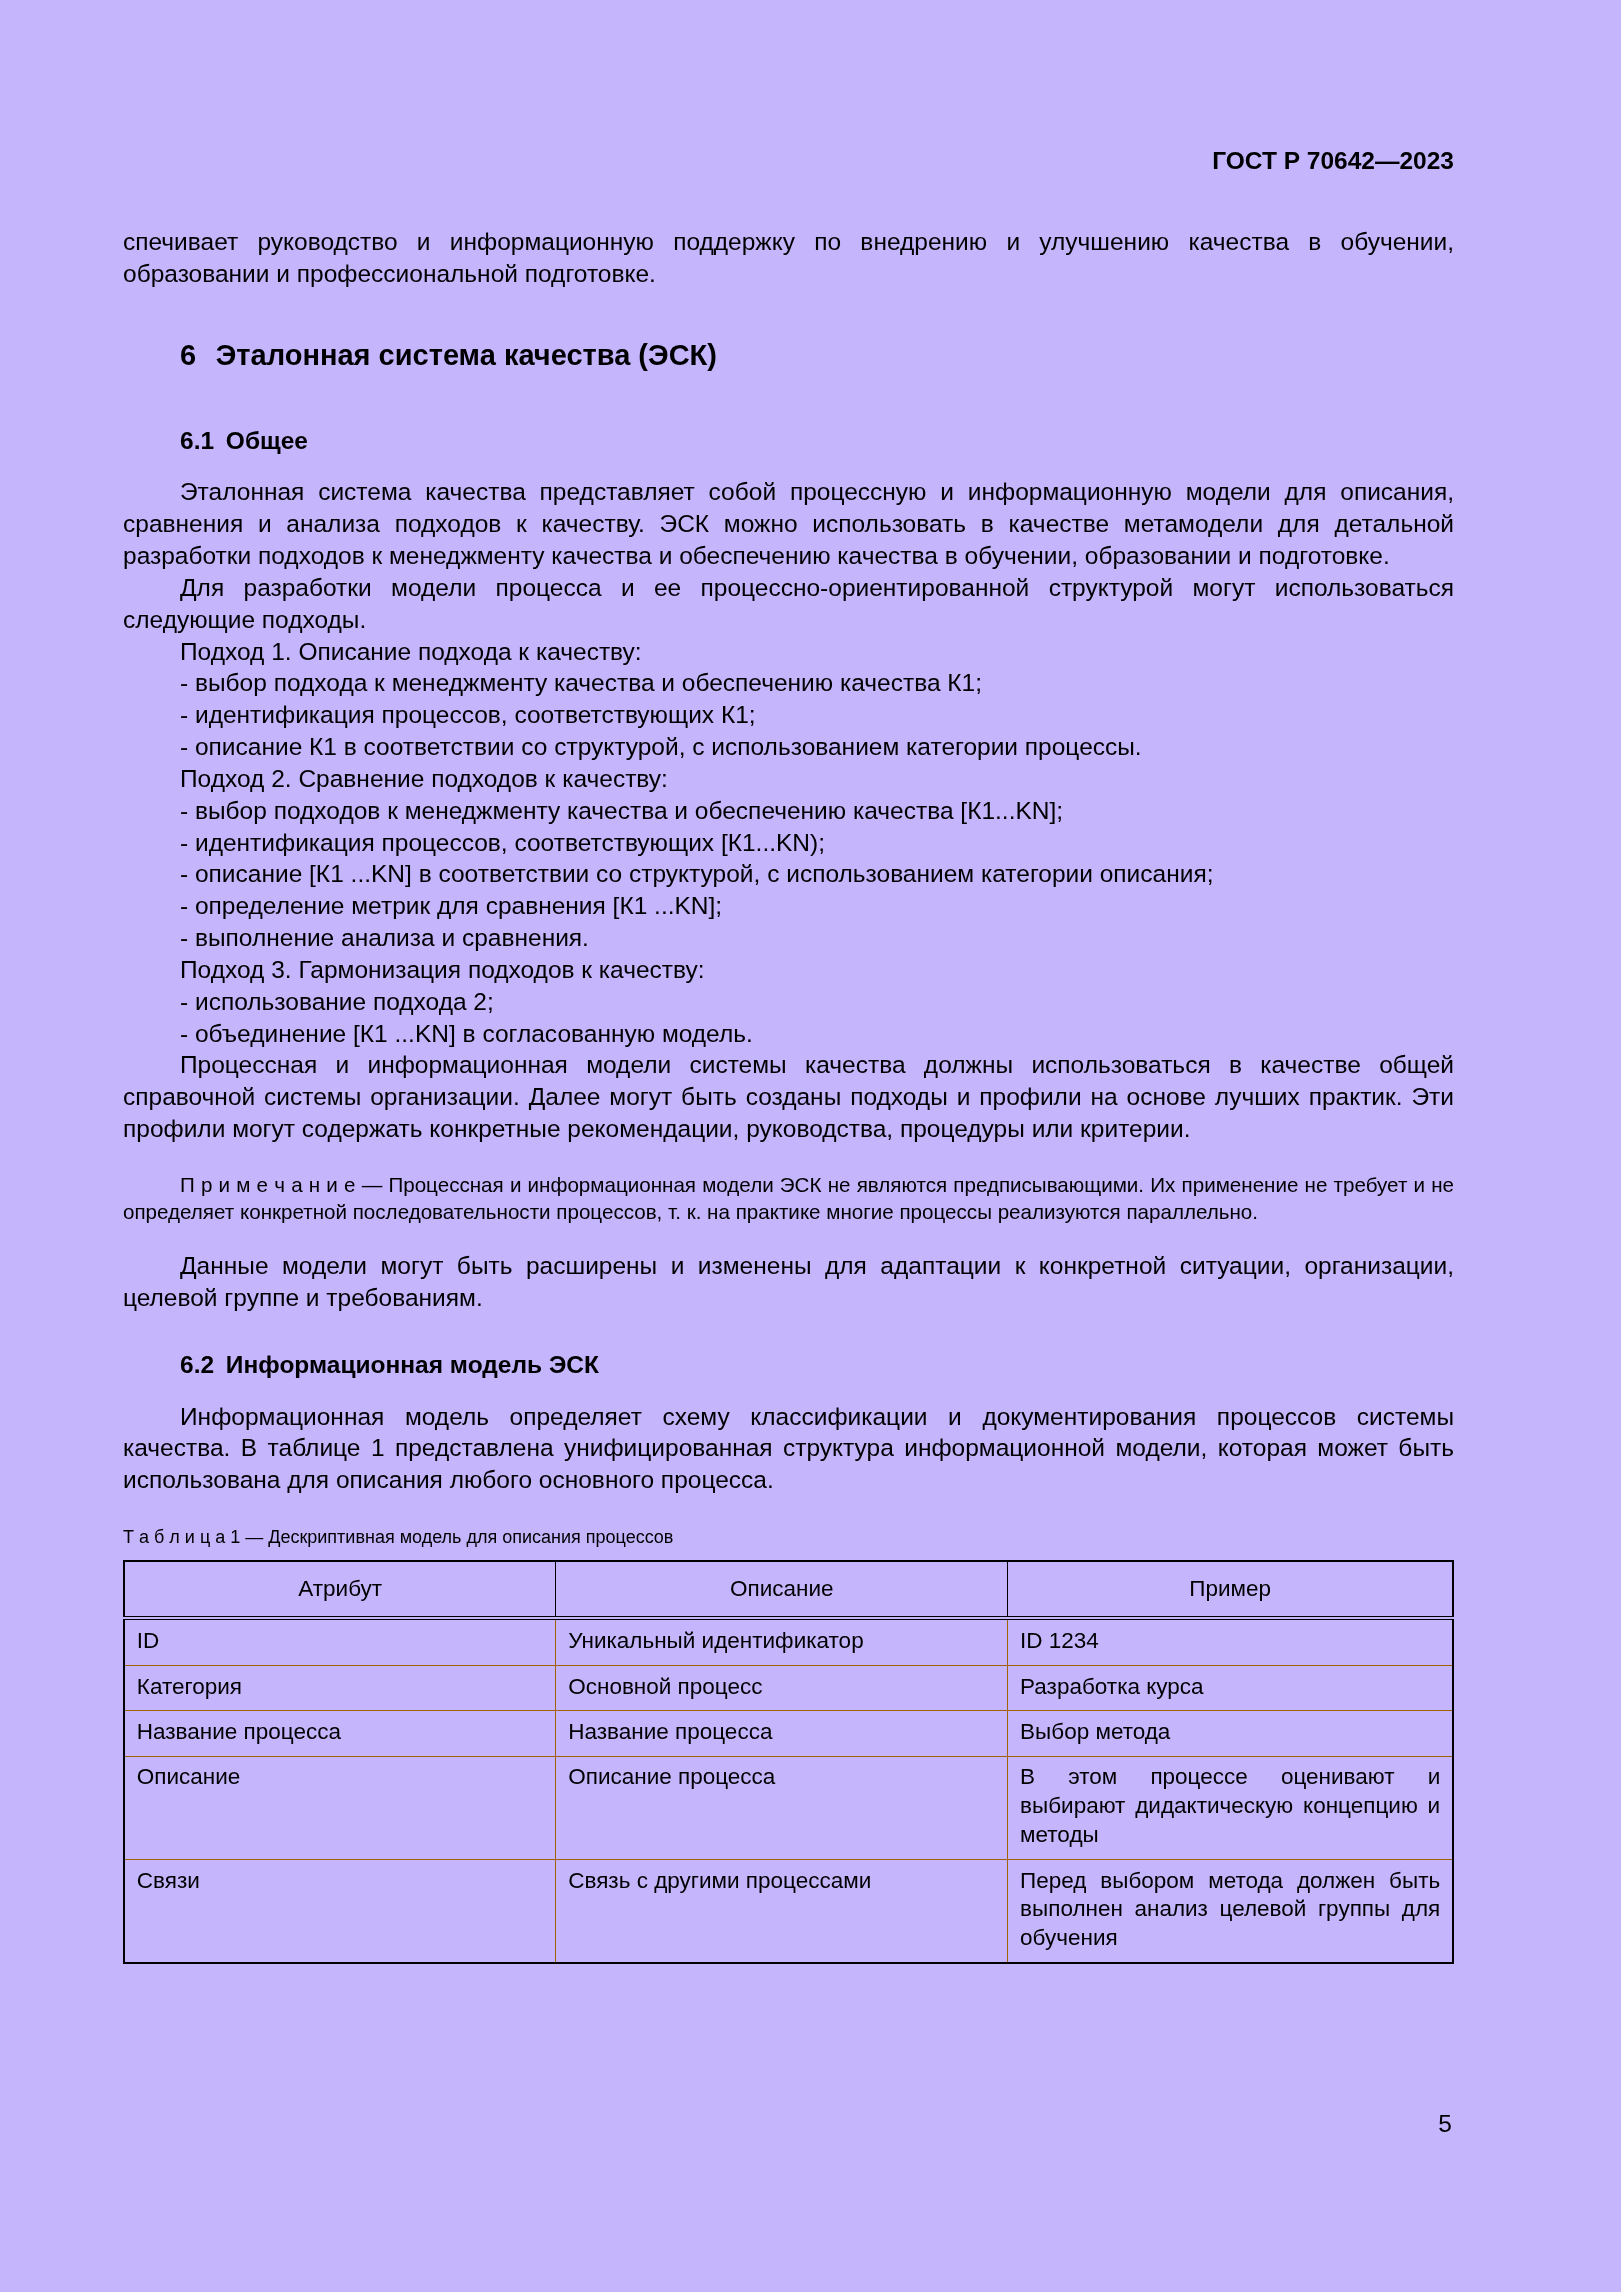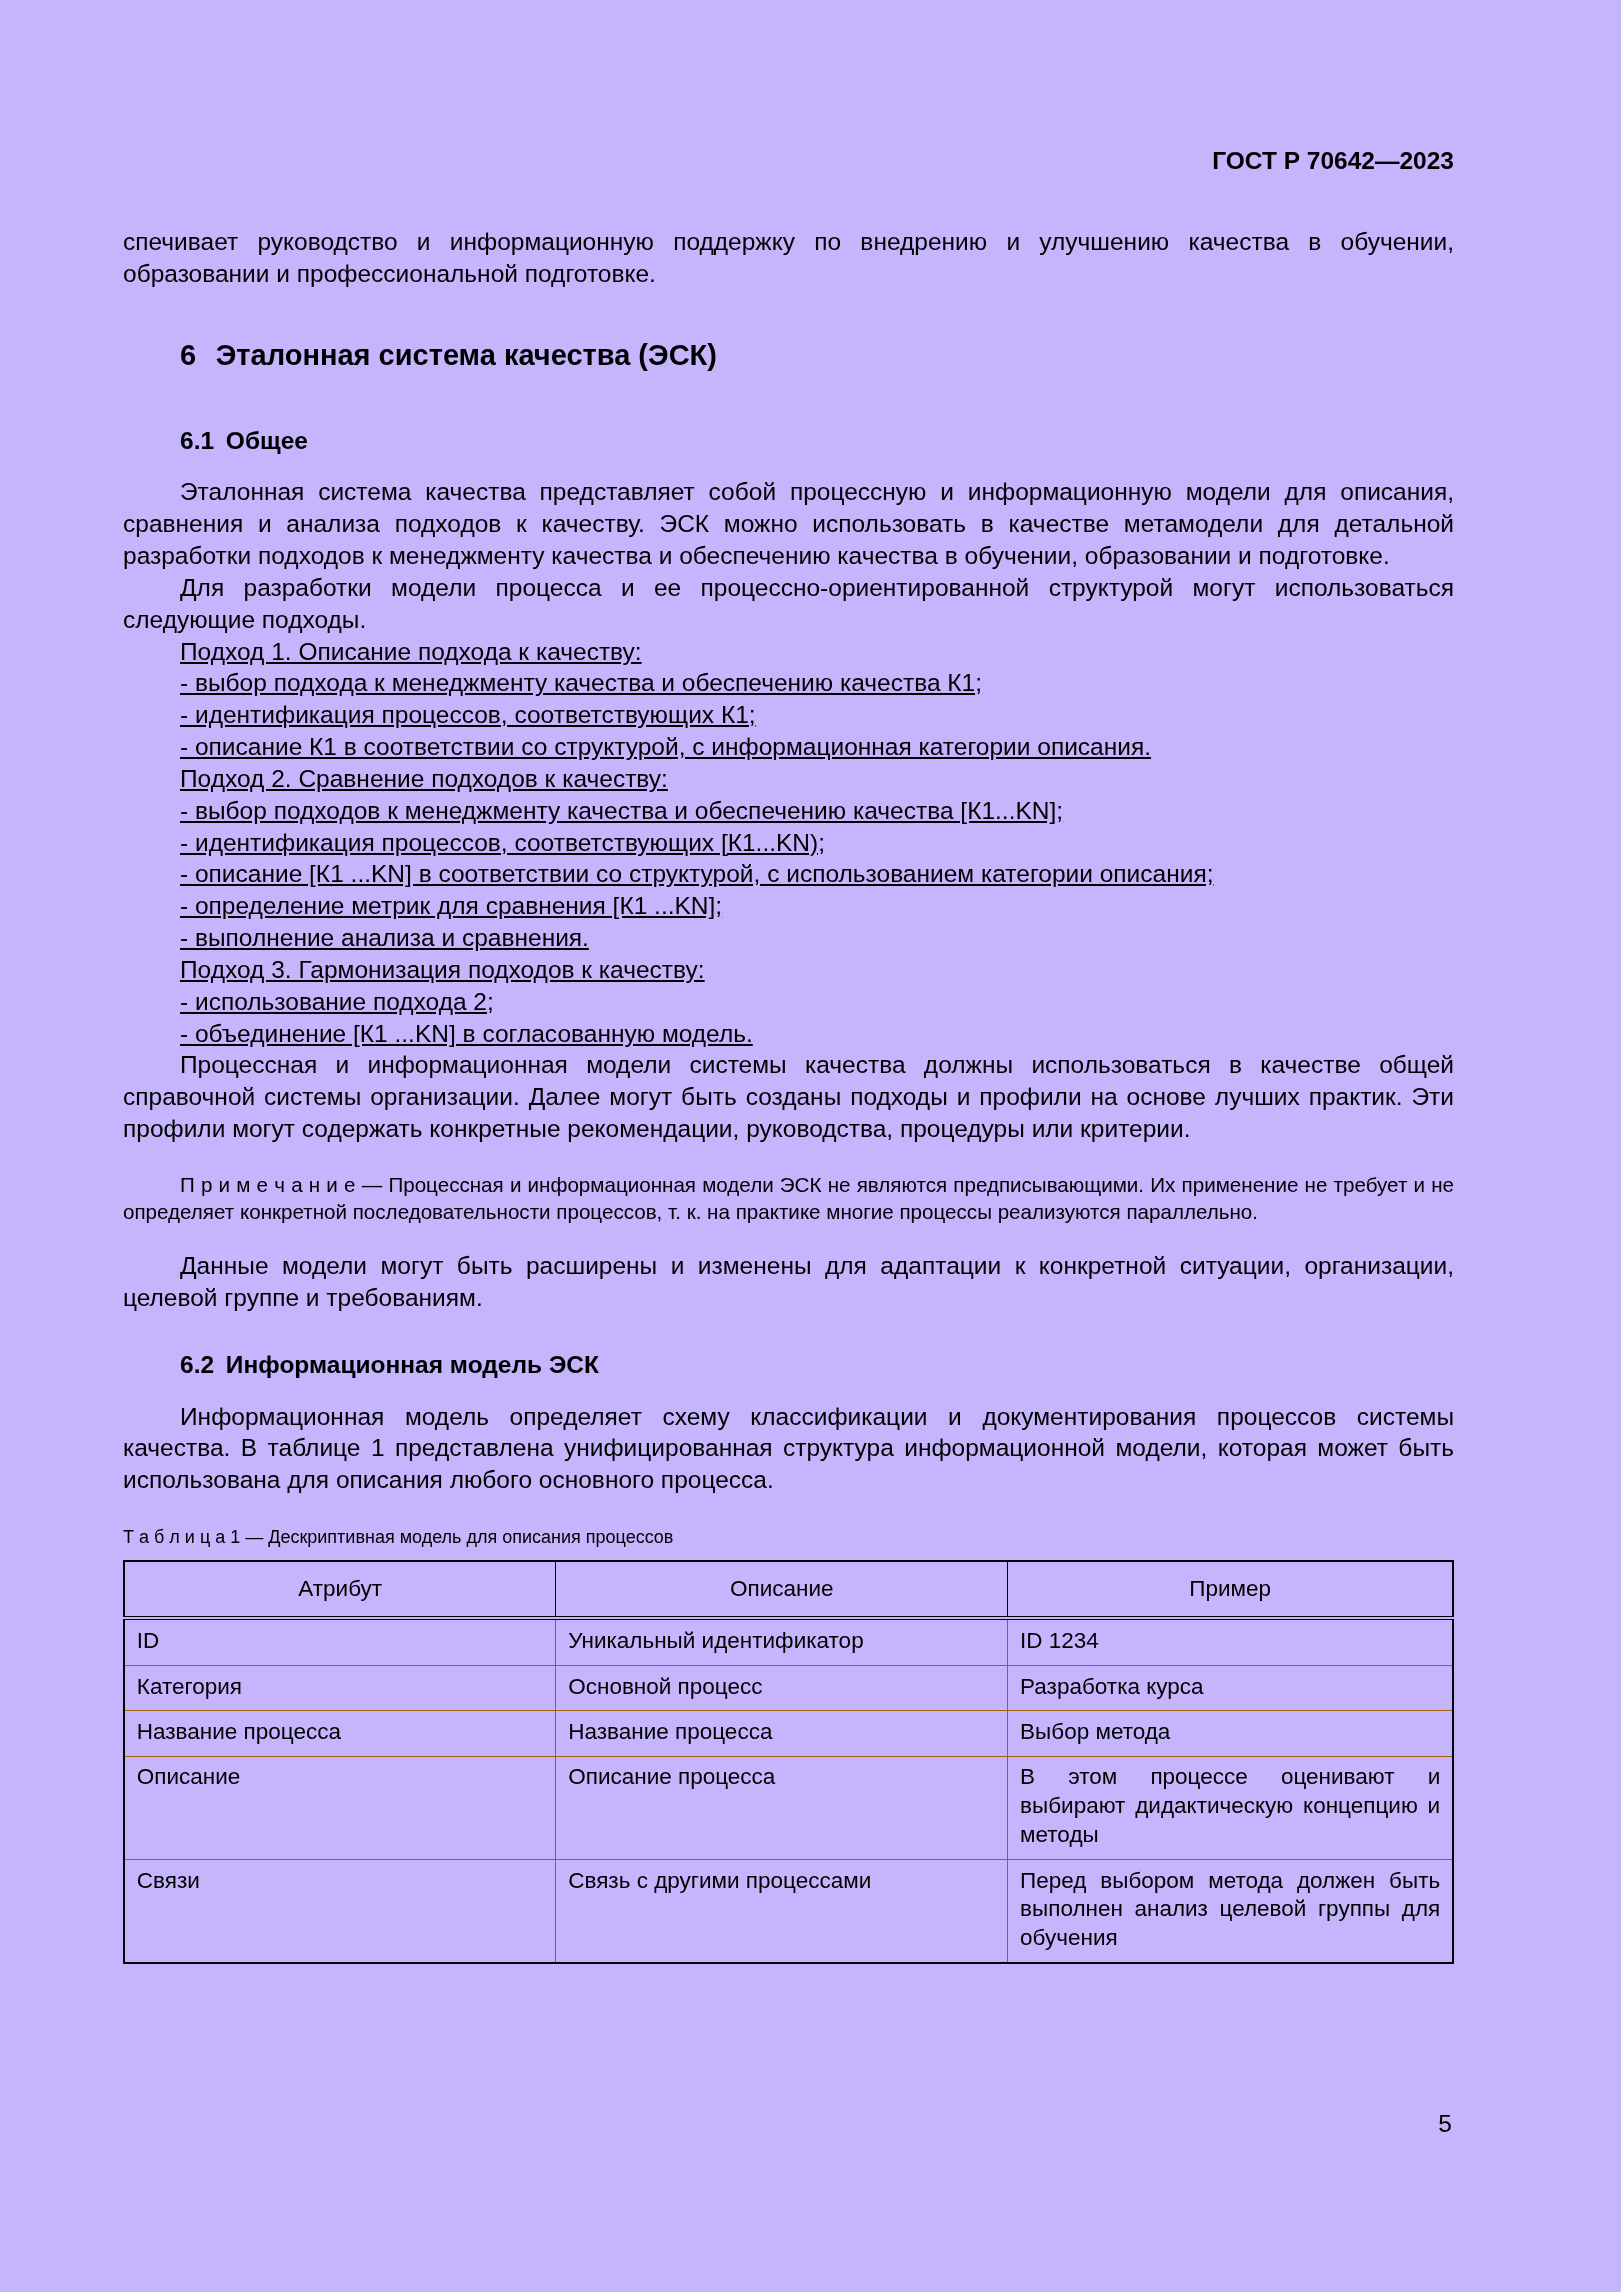--- a/index.html
+++ b/index.html
@@ -26,21 +26,20 @@
     line-height: 1.3;
     text-align: justify;
     text-indent: 57px;
   }
   .p.no-indent { text-indent: 0; }
   .line {
     font-size: 24.5px;
     line-height: 1.3;
     text-align: left;
     text-indent: 57px;
-    text-decoration: underline;
   }
   .h1 {
     font-size: 29px;
     font-weight: bold;
     margin: 49px 0 55px 57px;
   }
   .h1 .num { margin-right: 19.6px; }
   .h2 {
     font-size: 24.5px;
     font-weight: bold;
@@ -105,21 +104,21 @@
     <span class="num">6.1</span><span>Общее</span>
   </div>
 
   <p class="p">Эталонная система качества представляет собой процессную и информационную модели для описания, сравнения и анализа подходов к качеству. ЭСК можно использовать в качестве метамодели для детальной разработки подходов к менеджменту качества и обеспечению качества в обучении, образовании и подготовке.</p>
   <p class="p">Для разработки модели процесса и ее процессно-ориентированной структурой могут использоваться следующие подходы.</p>
 
   <div>
     <div class="line">Подход 1. Описание подхода к качеству:</div>
     <div class="line">- выбор подхода к менеджменту качества и обеспечению качества К1;</div>
     <div class="line">- идентификация процессов, соответствующих К1;</div>
-    <div class="line">- описание К1 в соответствии со структурой, с информационная категории описания.</div>
+    <div class="line">- описание К1 в соответствии со структурой, с использованием категории процессы.</div>
     <div class="line">Подход 2. Сравнение подходов к качеству:</div>
     <div class="line">- выбор подходов к менеджменту качества и обеспечению качества [К1...KN];</div>
     <div class="line">- идентификация процессов, соответствующих [К1...KN);</div>
     <div class="line">- описание [К1 ...KN] в соответствии со структурой, с использованием категории описания;</div>
     <div class="line">- определение метрик для сравнения [К1 ...KN];</div>
     <div class="line">- выполнение анализа и сравнения.</div>
     <div class="line">Подход 3. Гармонизация подходов к качеству:</div>
     <div class="line">- использование подхода 2;</div>
     <div class="line">- объединение [К1 ...KN] в согласованную модель.</div>
   </div>

